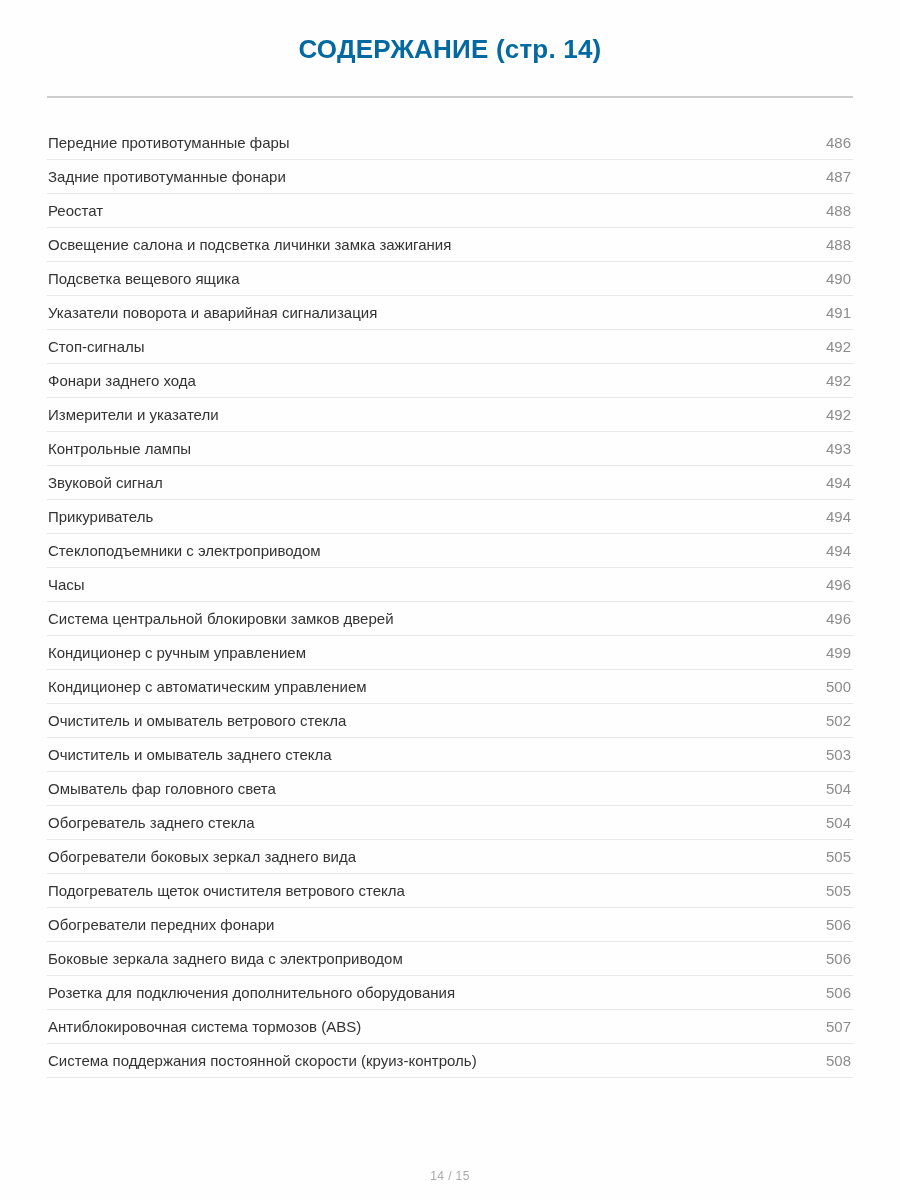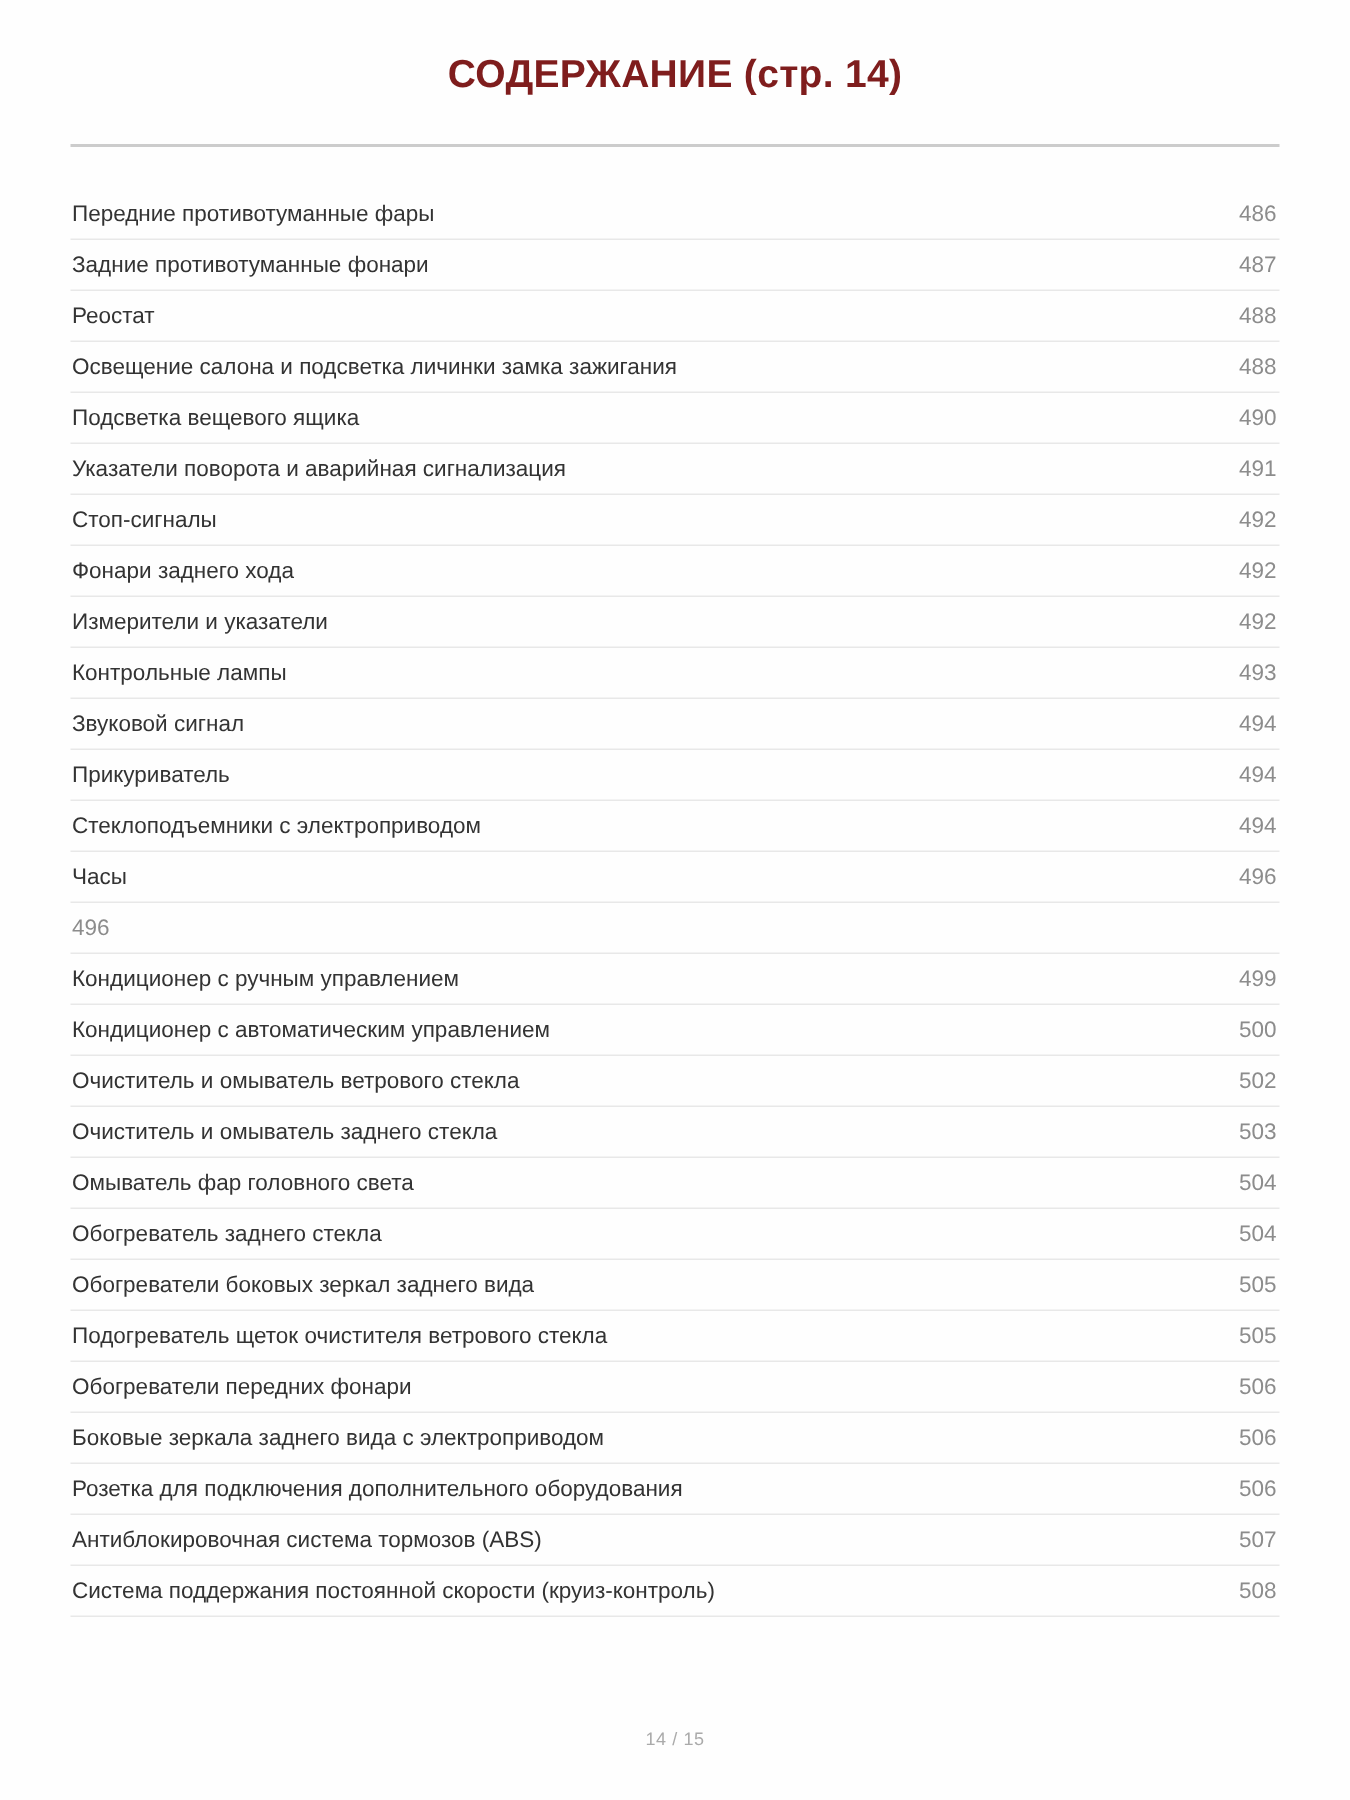--- a/index.html
+++ b/index.html
@@ -28,21 +28,21 @@
   
   .title-block {
     padding-top: 34px;
     padding-bottom: 0;
   }
   .doc-title {
     margin: 0;
     text-align: center;
     font-size: 26px;
     font-weight: bold;
-    color: #7f1d1d;
+    color: #0369a1;
     letter-spacing: 0.2px;
     line-height: 1.2;
   }
 
   
   .top-rule {
     margin: 31px 47px 0 47px;
     height: 2px;
     background: #cccccc;
   }
@@ -82,21 +82,21 @@
   }
 
   
   .footer {
     position: absolute;
     left: 0;
     right: 0;
     bottom: 0;
     height: 48px;
     display: flex;
-    align-items: flex-start;
+    align-items: center;
     justify-content: center;
   }
   .footer-text {
     font-size: 12px;
     color: #aaaaaa;
     letter-spacing: 0.4px;
   }
 </style>
 </head>
 <body>
@@ -160,20 +160,21 @@
       </li>
       <li class="toc-row">
         <span class="toc-label">Стеклоподъемники с электроприводом</span>
         <span class="toc-page">494</span>
       </li>
       <li class="toc-row">
         <span class="toc-label">Часы</span>
         <span class="toc-page">496</span>
       </li>
       <li class="toc-row">
+        <span class="toc-label">Система центральной блокировки замков дверей</span>
         <span class="toc-page">496</span>
       </li>
       <li class="toc-row">
         <span class="toc-label">Кондиционер с ручным управлением</span>
         <span class="toc-page">499</span>
       </li>
       <li class="toc-row">
         <span class="toc-label">Кондиционер с автоматическим управлением</span>
         <span class="toc-page">500</span>
       </li>

